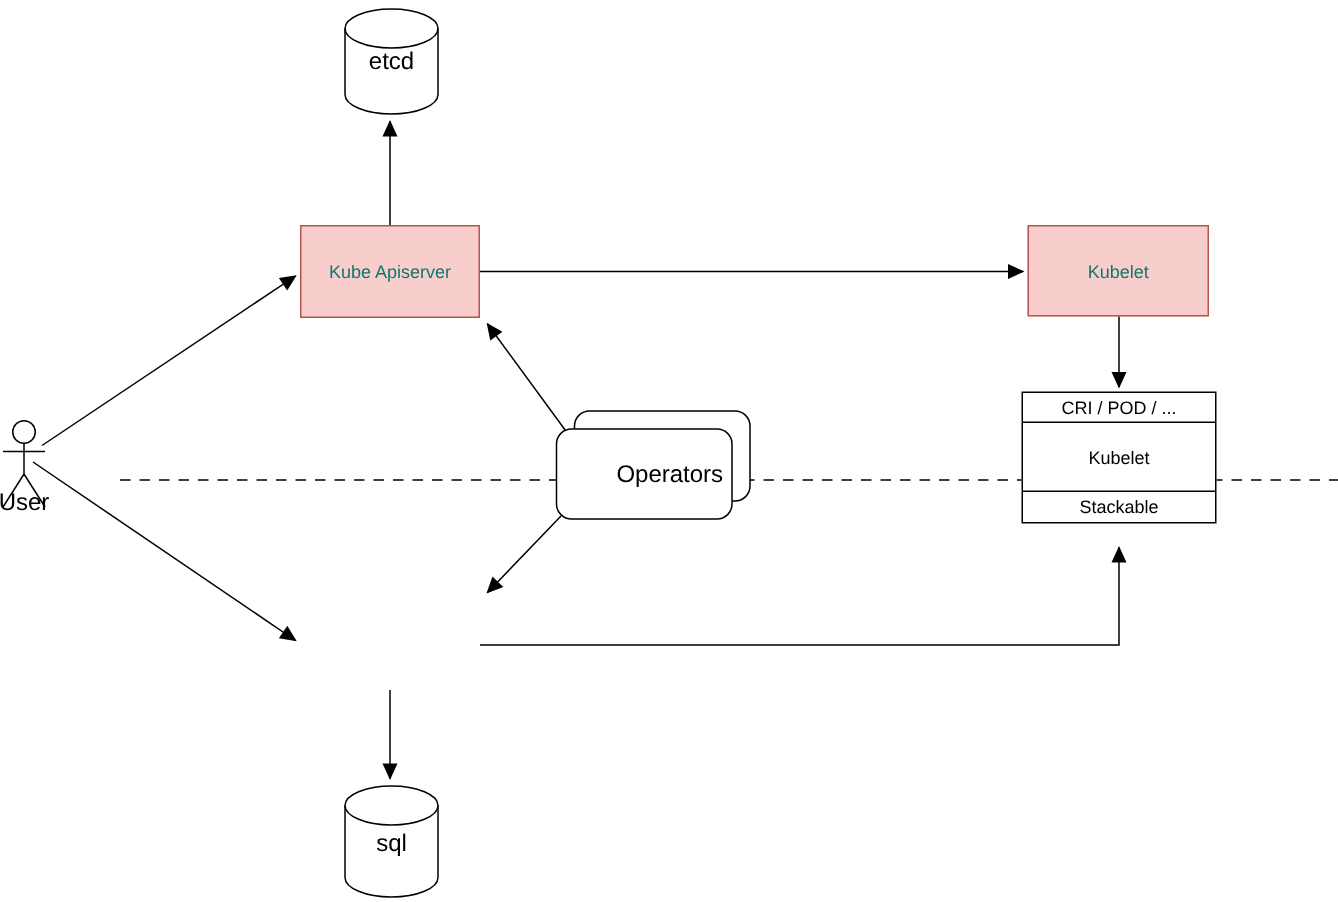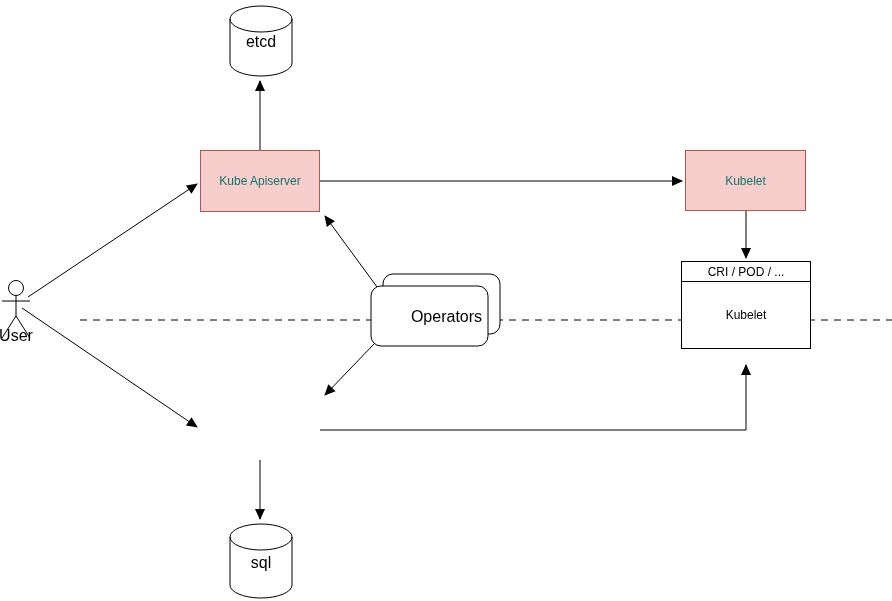--- a/index.html
+++ b/index.html
@@ -111,20 +111,23 @@
   </div>
 
 
   <div class="stackbox" style="left:681px; top:261px; width:130px; height:88px;">
     <div class="row top">
       <span>CRI / POD / ...</span>
     </div>
     <div class="row mid">
       <span>Kubelet</span>
     </div>
+    <div class="row bottom">
+      <span>Stackable</span>
+    </div>
   </div>
 
   <div class="free-label" style="left:388px; top:286px; width:117px; height:61px;">Operators</div>
 
   <div class="free-label" style="left:230px; top:32px; width:62px; height:20px;">etcd</div>
 
   <div class="free-label" style="left:230px; top:553px; width:62px; height:20px;">sql</div>
 
   <div class="free-label" style="left:0px; top:328px; width:32px; height:16px;">User</div>
 

